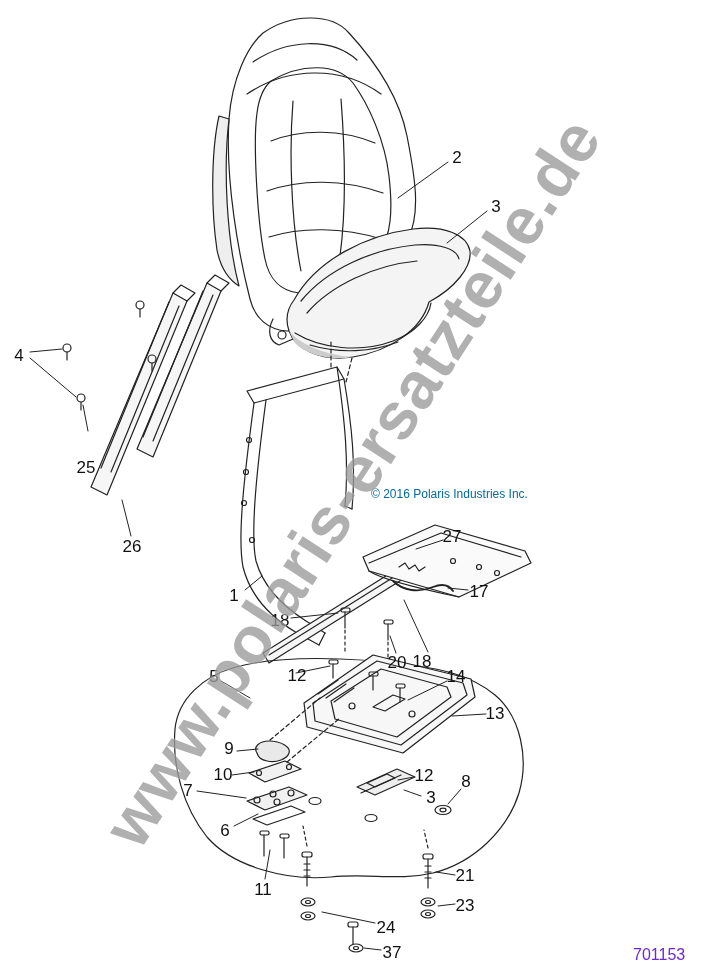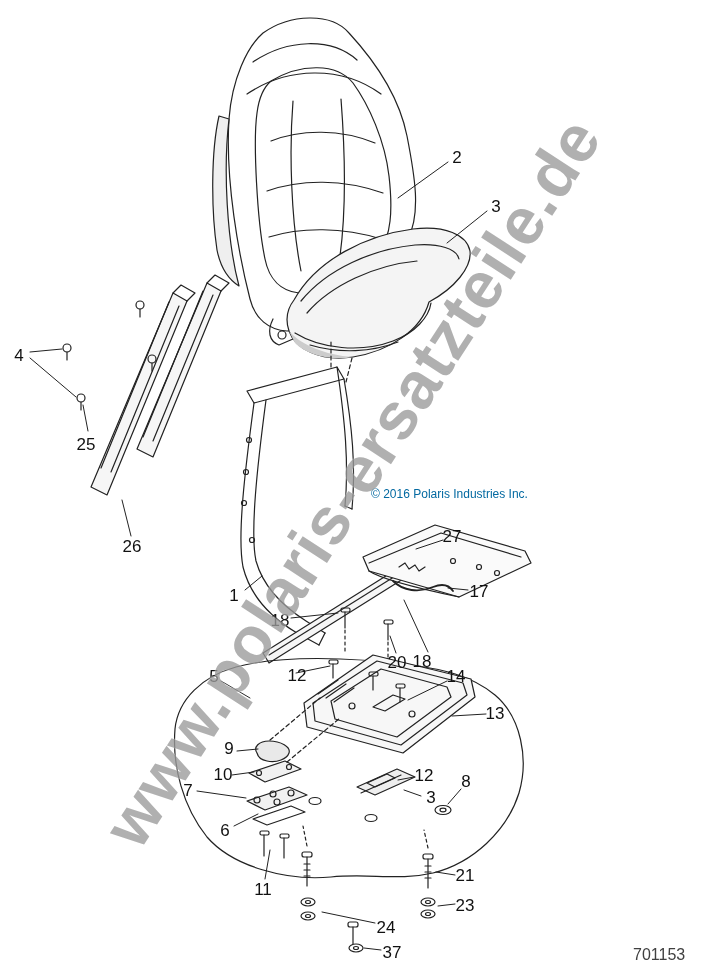--- a/index.html
+++ b/index.html
@@ -2,21 +2,21 @@
 <html><head>
 <meta charset="utf-8">
 <style>
   *{margin:0;padding:0;box-sizing:border-box}
   html,body{background:#fff}
   body{font-family:"Liberation Sans",sans-serif}
   .page{position:relative;width:701px;height:975px;background:#fff;overflow:hidden}
   .diagram-svg{position:absolute;left:0;top:0;width:701px;height:975px;z-index:1}
   .callout{position:absolute;z-index:3;transform:translate(-50%,-50%);font-size:17px;color:#111;line-height:1}
   .copyright{position:absolute;left:371px;top:487px;z-index:3;font-size:12px;color:#0369a1}
-  .drawing-number{position:absolute;left:633px;top:946px;z-index:3;font-size:16px;color:#404040}
+  .drawing-number{position:absolute;left:633px;top:946px;z-index:3;font-size:16px;color:#6d28d9}
   .watermark{
     position:absolute;left:352px;top:482px;z-index:4;
     transform:translate(-50%,-50%) rotate(-57deg);
     white-space:nowrap;font-size:66px;font-weight:bold;letter-spacing:1px;
     color:#9b9b9b;opacity:.78;text-shadow:0 0 2px #fff;pointer-events:none
   }
 </style>
 </head>
 <body>
 
@@ -237,21 +237,21 @@
   <div class="callout" style="left:424px;top:775px">12</div>
   <div class="callout" style="left:431px;top:797px">3</div>
   <div class="callout" style="left:479px;top:591px">17</div>
   <div class="callout" style="left:422px;top:661px">18</div>
   <div class="callout" style="left:280px;top:620px">18</div>
   <div class="callout" style="left:397px;top:662px">20</div>
   <div class="callout" style="left:465px;top:875px">21</div>
   <div class="callout" style="left:392px;top:952px">37</div>
   <div class="callout" style="left:465px;top:905px">23</div>
   <div class="callout" style="left:386px;top:927px">24</div>
-  <div class="callout" style="left:86px;top:444px">25</div>
+  <div class="callout" style="left:86px;top:467px">25</div>
   <div class="callout" style="left:132px;top:546px">26</div>
   <div class="callout" style="left:452px;top:536px">27</div>
 
   <div class="copyright">© 2016 Polaris Industries Inc.</div>
 
   <div class="drawing-number">701153</div>
 
   <div class="watermark">www.polaris-ersatzteile.de</div>
 
 </div>

